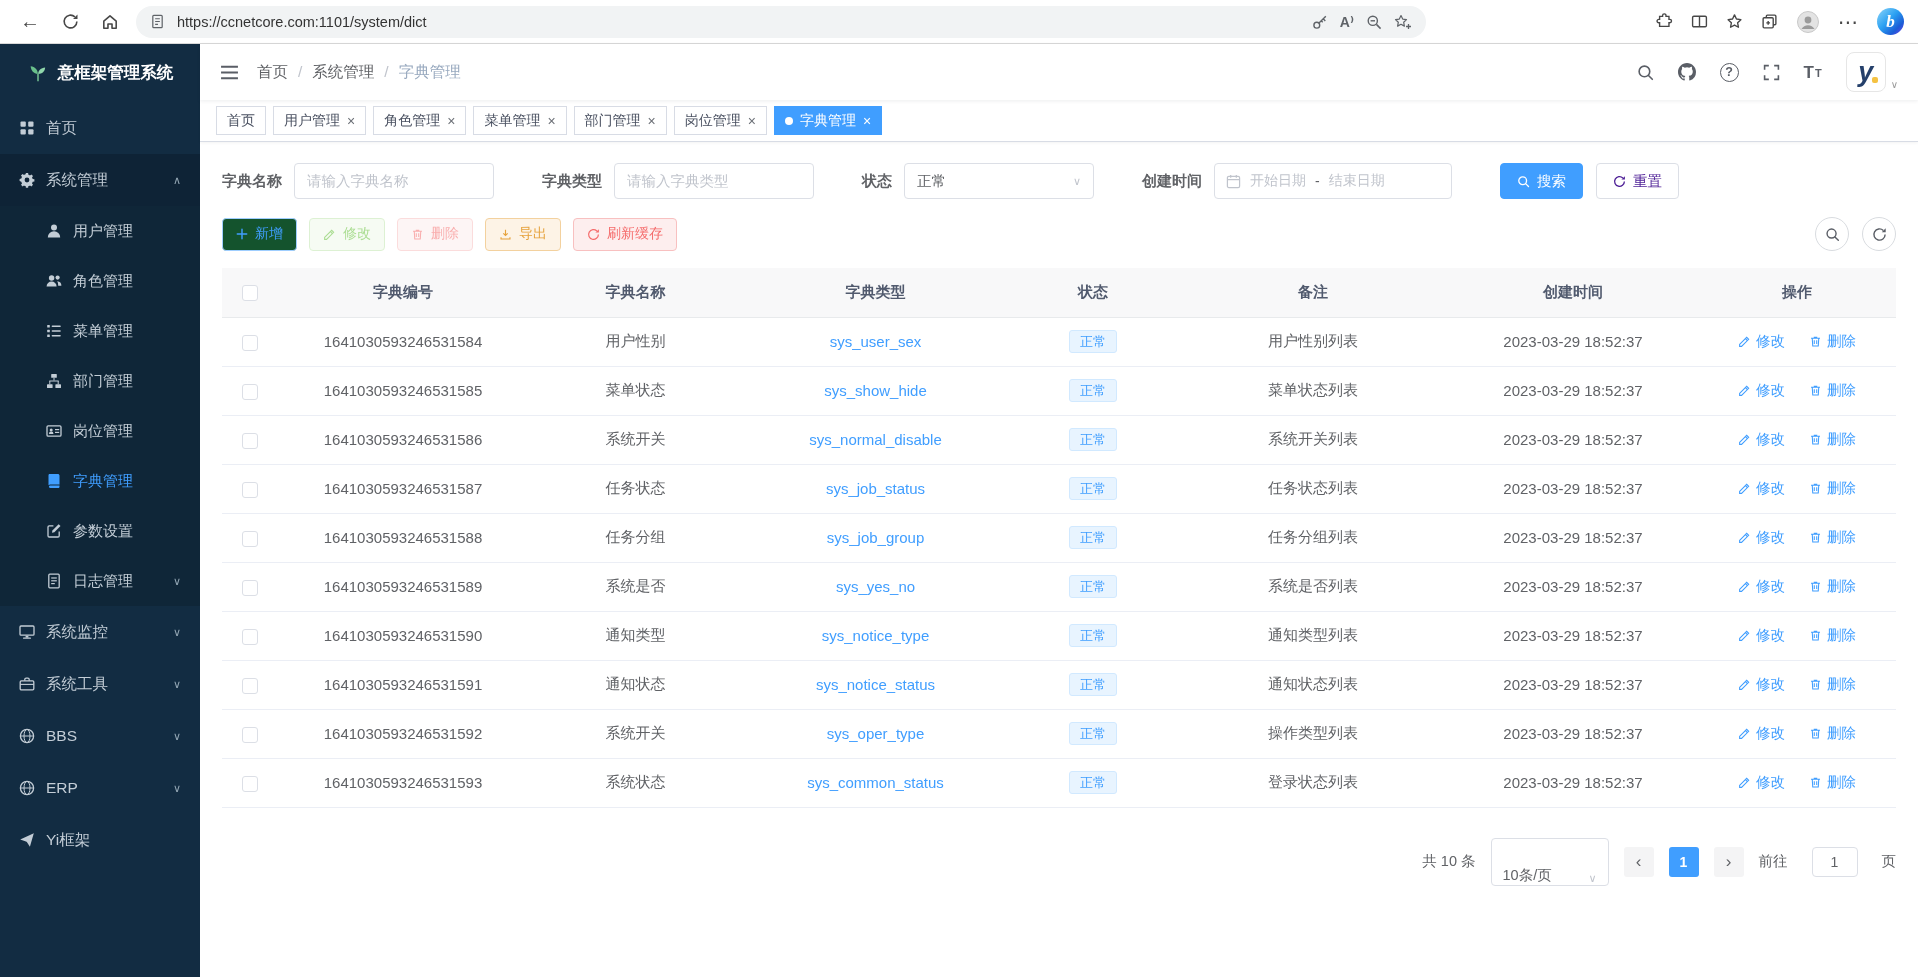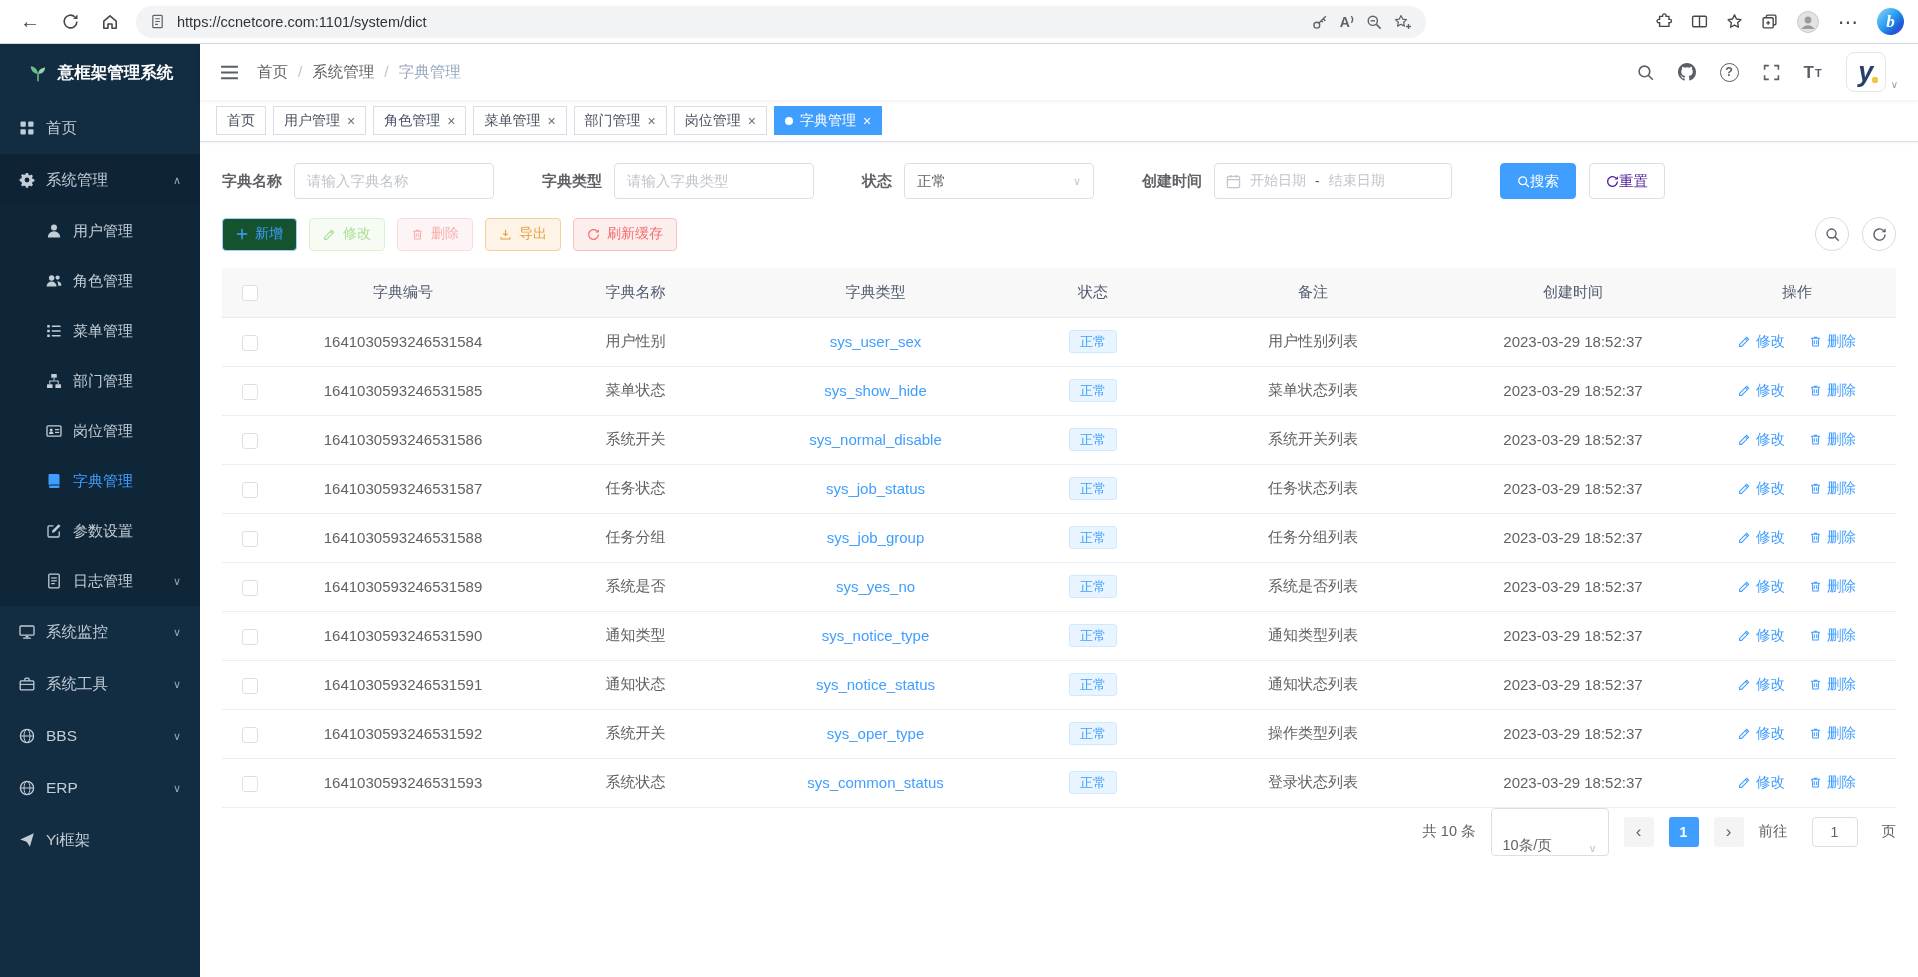--- a/index.html
+++ b/index.html
@@ -65,44 +65,44 @@
   .sform{display:flex;align-items:center;font-size:15px;color:#606266}
   .fgroup{display:flex;align-items:center;margin-right:48px}
   .flabel{font-weight:700;margin-right:12px;white-space:nowrap;color:#606266}
   .tinput{width:200px;height:36px;border:1px solid #dcdfe6;border-radius:4px;padding:0 12px;font-size:14.5px;color:#6d28d9;outline:none;background:#fff;font-family:inherit}
   .tinput::placeholder{color:#c0c4cc}
   .selectbox{width:190px;height:36px;border:1px solid #dcdfe6;border-radius:4px;display:flex;align-items:center;justify-content:space-between;padding:0 12px;color:#606266;font-size:14.5px;cursor:pointer;background:#fff}
   .sel-arrow{color:#c0c4cc;font-size:11px}
   .datebox{width:238px;height:36px;border:1px solid #dcdfe6;border-radius:4px;display:flex;align-items:center;gap:9px;padding:0 11px;background:#fff;font-size:14px;color:#c0c4cc;cursor:pointer}
   .datebox .cal{color:#c0c4cc;display:flex}
   .datebox .dsep{color:#606266}
-  .btn{height:36px;border-radius:4px;display:inline-flex;align-items:center;padding:0 16px;font-size:14.5px;cursor:pointer;border:1px solid transparent;font-family:inherit}
+  .btn{height:36px;border-radius:4px;display:inline-flex;align-items:center;gap:7px;padding:0 16px;font-size:14.5px;cursor:pointer;border:1px solid transparent;font-family:inherit}
   .btn-primary{background:#409eff;border-color:#409eff;color:#fff}
   .btn-plain{background:#fff;border-color:#dcdfe6;color:#4c1d95}
   .btn+.btn{margin-left:13px}
 
   .toolbar{display:flex;align-items:center;margin-top:18px}
   .tbtn{height:33px;border-radius:4px;display:inline-flex;align-items:center;gap:7px;padding:0 13px;font-size:14px;cursor:pointer;border:1px solid;margin-right:12px;font-family:inherit}
   .tb-add{background:#14532d;border-color:#9fceff;color:#409eff}
   .tb-edit{background:#eff9ea;border-color:#c2e7b0;color:#67c23a;opacity:.55;cursor:not-allowed}
   .tb-del{background:#fdeeee;border-color:#f8c0c0;color:#f56c6c;opacity:.55;cursor:not-allowed}
   .tb-exp{background:#fdf3e6;border-color:#f3d19e;color:#e6a23c}
   .tb-cache{background:#fdeeee;border-color:#f8c0c0;color:#f56c6c}
   .tool-right{margin-left:auto;display:flex;gap:13px}
   .circ{width:34px;height:34px;border-radius:50%;border:1px solid #d9dce0;background:#fff;color:#5a5e66;display:flex;align-items:center;justify-content:center;cursor:pointer}
 
   .dtable{width:100%;border-collapse:collapse;table-layout:fixed;margin-top:17px}
-  .dtable th{background:#f8f8f9;color:#515a6e;font-weight:normal;font-size:15px;height:49px;border-bottom:1px solid #e8eaec;text-align:center}
+  .dtable th{background:#f8f8f9;color:#515a6e;font-weight:bold;font-size:15px;height:49px;border-bottom:1px solid #e8eaec;text-align:center}
   .dtable td{height:49px;border-bottom:1px solid #ebeef5;color:#606266;font-size:15px;text-align:center;overflow:hidden;white-space:nowrap}
   .cb{width:16px;height:16px;border:1px solid #dcdfe6;border-radius:3px;display:inline-block;background:#fff;cursor:pointer;vertical-align:middle}
   .tlink{color:#409eff;cursor:pointer;text-decoration:none}
   .tag{display:inline-block;background:#e8f4ff;border:1px solid #d1e9ff;color:#409eff;font-size:13px;padding:3px 10px;border-radius:3px;line-height:1.2}
   .op{color:#409eff;cursor:pointer;display:inline-flex;align-items:center;gap:5px;margin:0 10px;font-size:14.5px;text-decoration:none}
 
-  .pager{display:flex;align-items:center;justify-content:flex-end;gap:15px;font-size:14.5px;color:#606266}
+  .pager{display:flex;align-items:center;justify-content:flex-end;gap:15px;margin-top:30px;font-size:14.5px;color:#606266}
   .psize{width:118px;height:48px;border:1px solid #dcdfe6;border-radius:4px;display:flex;align-items:flex-end;justify-content:space-between;padding:0 11px;cursor:pointer;background:#fff}
   .pbtn{min-width:30px;height:30px;border-radius:3px;background:#f4f4f5;color:#606266;display:flex;align-items:center;justify-content:center;font-size:17px;cursor:pointer;border:none}
   .pbtn.active{background:#409eff;color:#fff;font-size:14px;font-weight:bold}
   .goto{display:flex;align-items:center;gap:24px}
   .ginput{width:46px;height:30px;border:1px solid #dcdfe6;border-radius:4px;text-align:center;font-size:14px;color:#606266;outline:none;font-family:inherit}
 </style>
 </head>
 <body>
 
 <div class="browser-bar">

